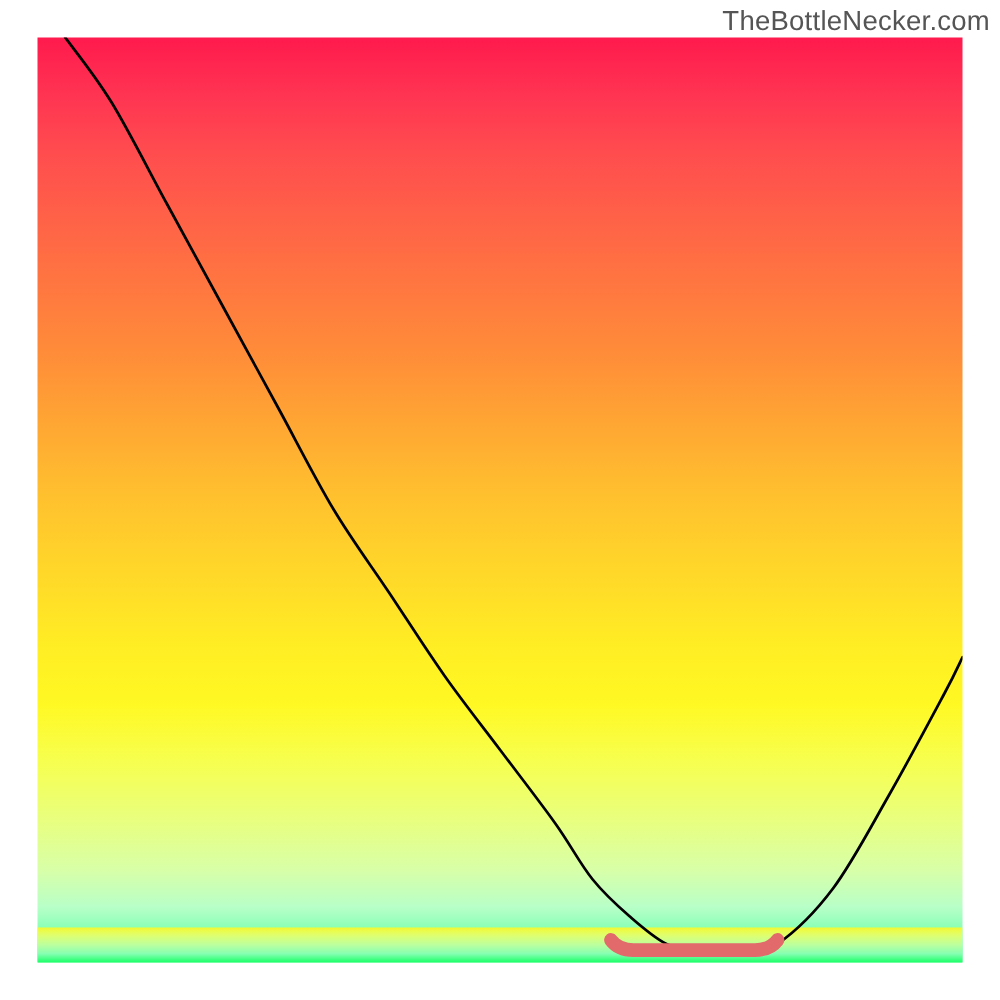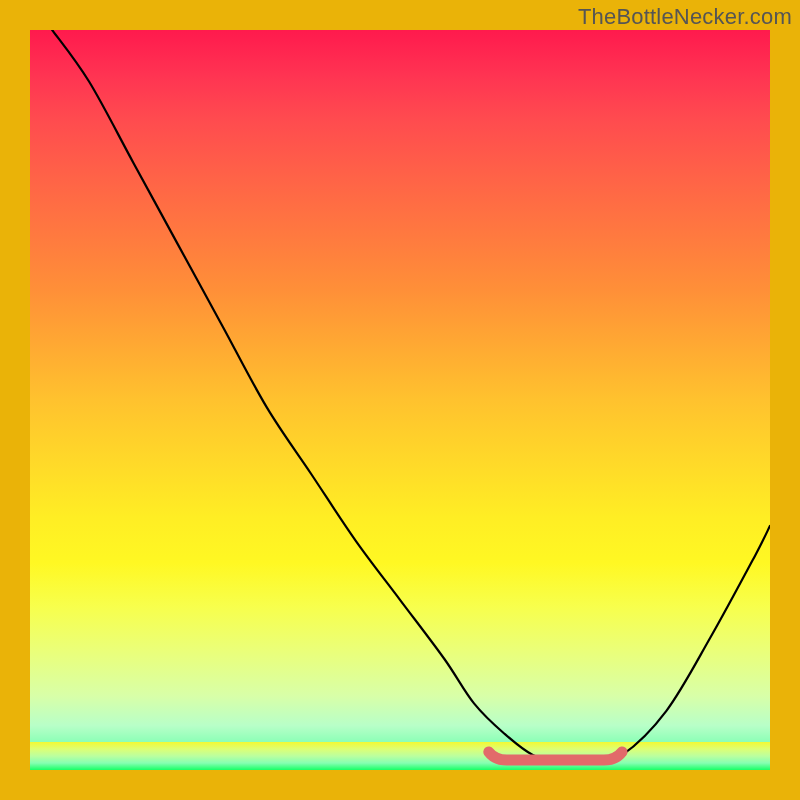--- a/index.html
+++ b/index.html
@@ -10,21 +10,21 @@
     background: #000;
     overflow: hidden;
     font-family: Arial, Helvetica, sans-serif;
   }
   .frame {
     position: absolute;
     left: 0;
     top: 0;
     width: 800px;
     height: 800px;
-    background: #eab308;
+    background: #ffffff;
   }
   .plot {
     position: absolute;
     left: 30px;
     top: 30px;
     width: 740px;
     height: 740px;
     background: linear-gradient(to bottom,
       #ff1a4d 0%,
       #ff3352 6%,

